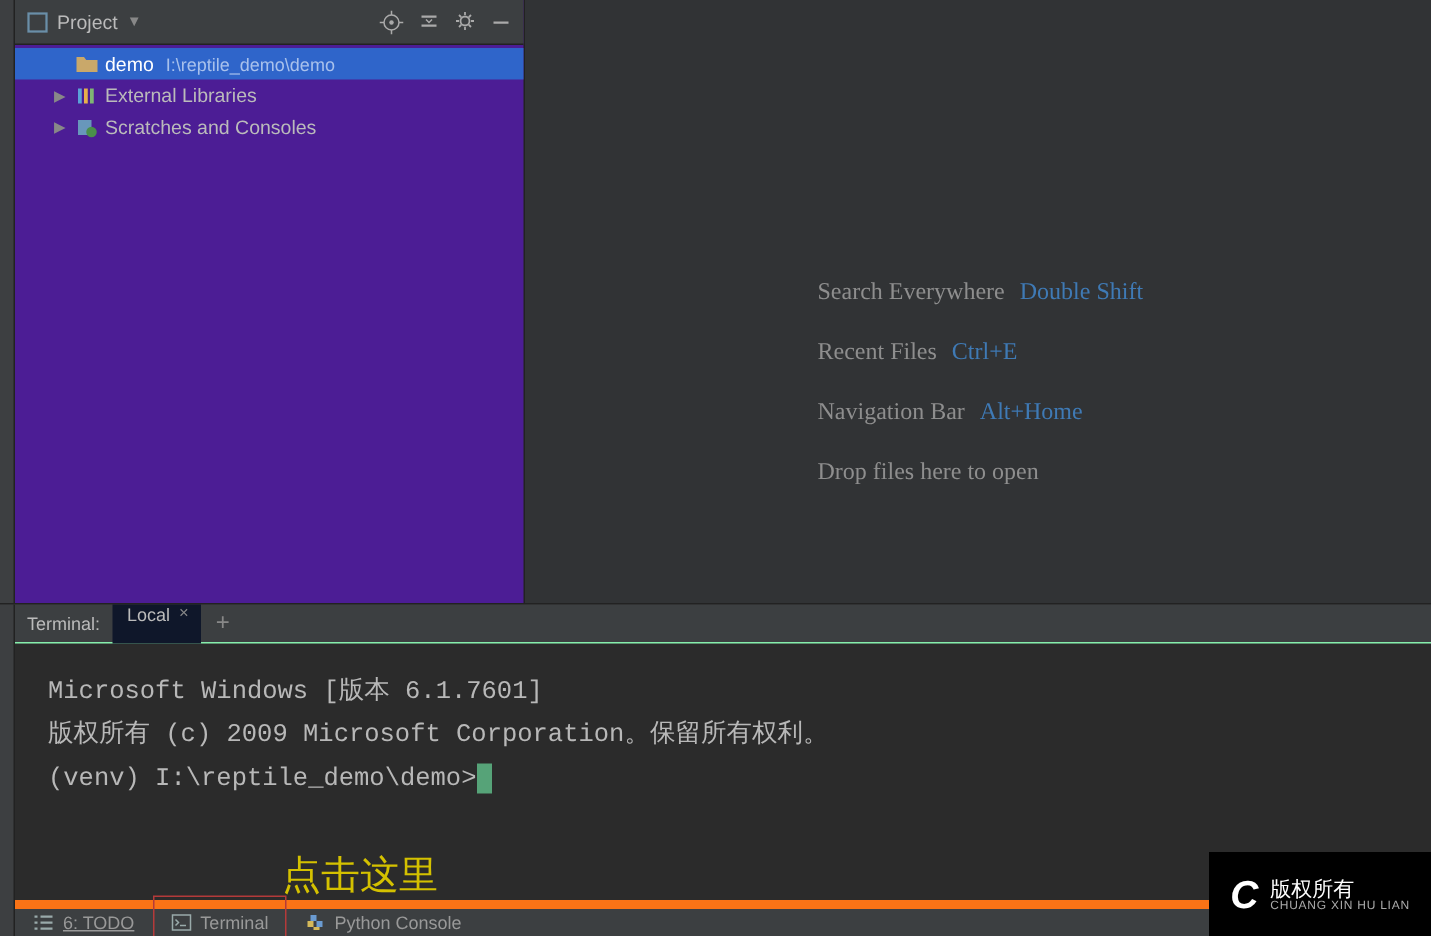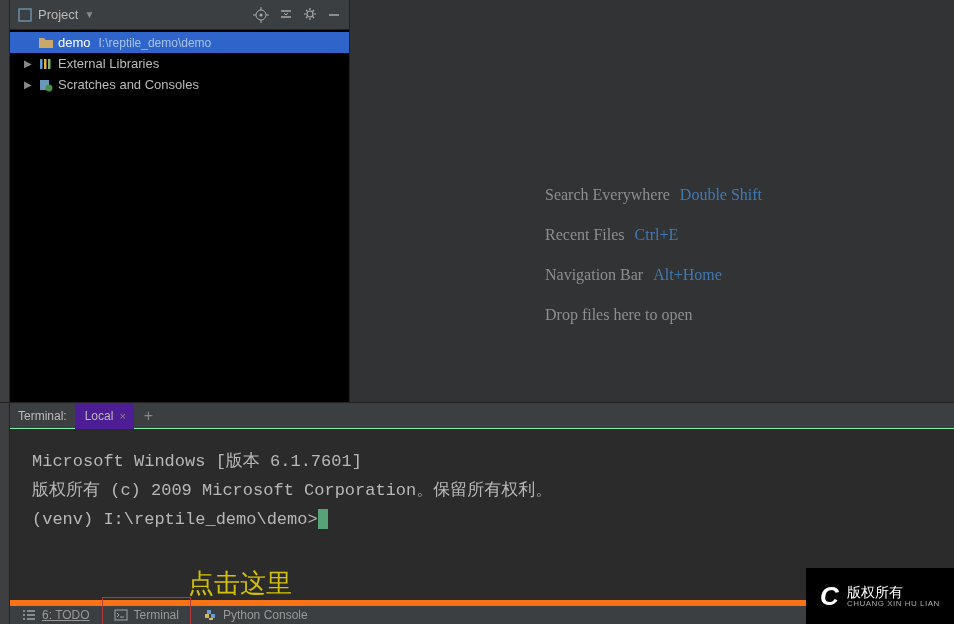--- a/index.html
+++ b/index.html
@@ -1,44 +1,44 @@
 <!DOCTYPE html>
 <html><head>
 <meta charset="utf-8">
 <style>
   * { box-sizing: border-box; margin: 0; padding: 0; }
   html, body { width: 954px; height: 624px; overflow: hidden; font-family: "Microsoft YaHei", "Segoe UI", sans-serif; background: #2b2b2b; color: #bbb; }
   .app { display: flex; flex-direction: column; height: 100%; }
   .main-area { display: flex; flex: 1; min-height: 0; }
   .left-gutter { width: 10px; background: #3d3f41; border-right: 1px solid #222; writing-mode: vertical-rl; font-size: 11px; color: #888; text-align: center; }
-  .sidebar { width: 340px; background: #000000; display: flex; flex-direction: column; border-right: 1px solid #222; }
+  .sidebar { width: 340px; background: #4c1d95; display: flex; flex-direction: column; border-right: 1px solid #222; }
   .sidebar-header { height: 30px; display: flex; align-items: center; padding: 0 8px; border-bottom: 1px solid #222; background: #3c3f41; }
   .sidebar-title { font-size: 13px; color: #bbb; display: flex; align-items: center; gap: 6px; flex: 1; }
   .sidebar-toolbar { display: flex; gap: 10px; color: #888; }
   .sidebar-toolbar span { cursor: pointer; font-size: 14px; }
   .tree { padding: 2px 0; font-size: 13px; }
-  .tree-row { display: flex; align-items: center; height: 21px; padding-left: 14px; gap: 4px; cursor: pointer; }
+  .tree-row { display: flex; align-items: center; height: 21px; padding-left: 26px; gap: 4px; cursor: pointer; }
   .tree-row.selected { background: #2f65ca; color: #fff; }
   .tree-row.selected .path { color: #a8c1ec; }
   .tree-row .arrow { width: 10px; font-size: 10px; color: #888; }
   .tree-row .icon { width: 16px; display: inline-flex; justify-content: center; }
   .tree-row .label { font-weight: 500; }
   .tree-row .path { color: #888; font-size: 12px; margin-left: 4px; }
   .editor-area { flex: 1; background: #313335; position: relative; }
   .hints { position: absolute; top: 175px; left: 195px; font-size: 16px; line-height: 40px; font-family: Liberation Serif, serif; }
   .hints .row { white-space: nowrap; }
   .hints .lbl { color: #8e8e8e; margin-right: 10px; }
   .hints .key { color: #3f7ab5; }
   .terminal-pane { background: #2b2b2b; display: flex; flex-direction: column; border-top: 1px solid #222; }
   .terminal-gutter { display: flex; }
   .left-gutter-2 { width: 10px; background: #3d3f41; border-right: 1px solid #222; writing-mode: vertical-rl; font-size: 11px; color: #888; text-align: center; padding-top: 4px; }
   .terminal-body-wrap { flex: 1; display: flex; flex-direction: column; }
   .terminal-header { height: 26px; background: #3c3f41; display: flex; align-items: center; border-bottom: 1px solid #86efac; }
   .terminal-header .title { font-size: 12px; padding: 0 8px; color: #bbb; }
-  .terminal-header .tab { height: 26px; display: flex; align-items: center; padding: 0 8px 0 10px; font-size: 12px; background: #4c1d95; color: #bbb; gap: 6px; }
+  .terminal-header .tab { height: 26px; display: flex; padding: 0 8px 0 10px; font-size: 12px; background: #0f172a; color: #bbb; gap: 6px; }
   .terminal-header .tab .close { color: #888; font-size: 11px; cursor: pointer; }
   .terminal-header .plus { padding: 0 10px; color: #888; font-size: 16px; cursor: pointer; }
   .terminal-body { flex: 1; padding: 18px 6px 6px 22px; font-family: "Consolas", "Courier New", monospace; font-size: 17px; line-height: 29px; color: #b8b8b8; position: relative; }
   .terminal-body .cursor { display: inline-block; width: 10px; height: 20px; background: #56a378; vertical-align: text-bottom; }
   .annot { position: absolute; color: #d4c100; font-size: 26px; font-family: "SimHei", sans-serif; margin-top: 15px; }
   .bottom-bar-wrap { display: flex; }
   .bottom-left-gutter { width: 10px; background: #3d3f41; border-right: 1px solid #222; }
   .bottom-bar { flex: 1; height: 24px; background: #3c3f41; display: flex; align-items: center; border-top: 6px solid #f97316; }
   .bottom-item { display: flex; align-items: center; gap: 6px; padding: 0 12px; font-size: 12px; color: #999; height: 24px; cursor: pointer; }
   .bottom-item.highlight { outline: 1px solid #b43a3a; outline-offset: -1px; height: 30px; margin-top: -6px; padding-top: 6px; }

